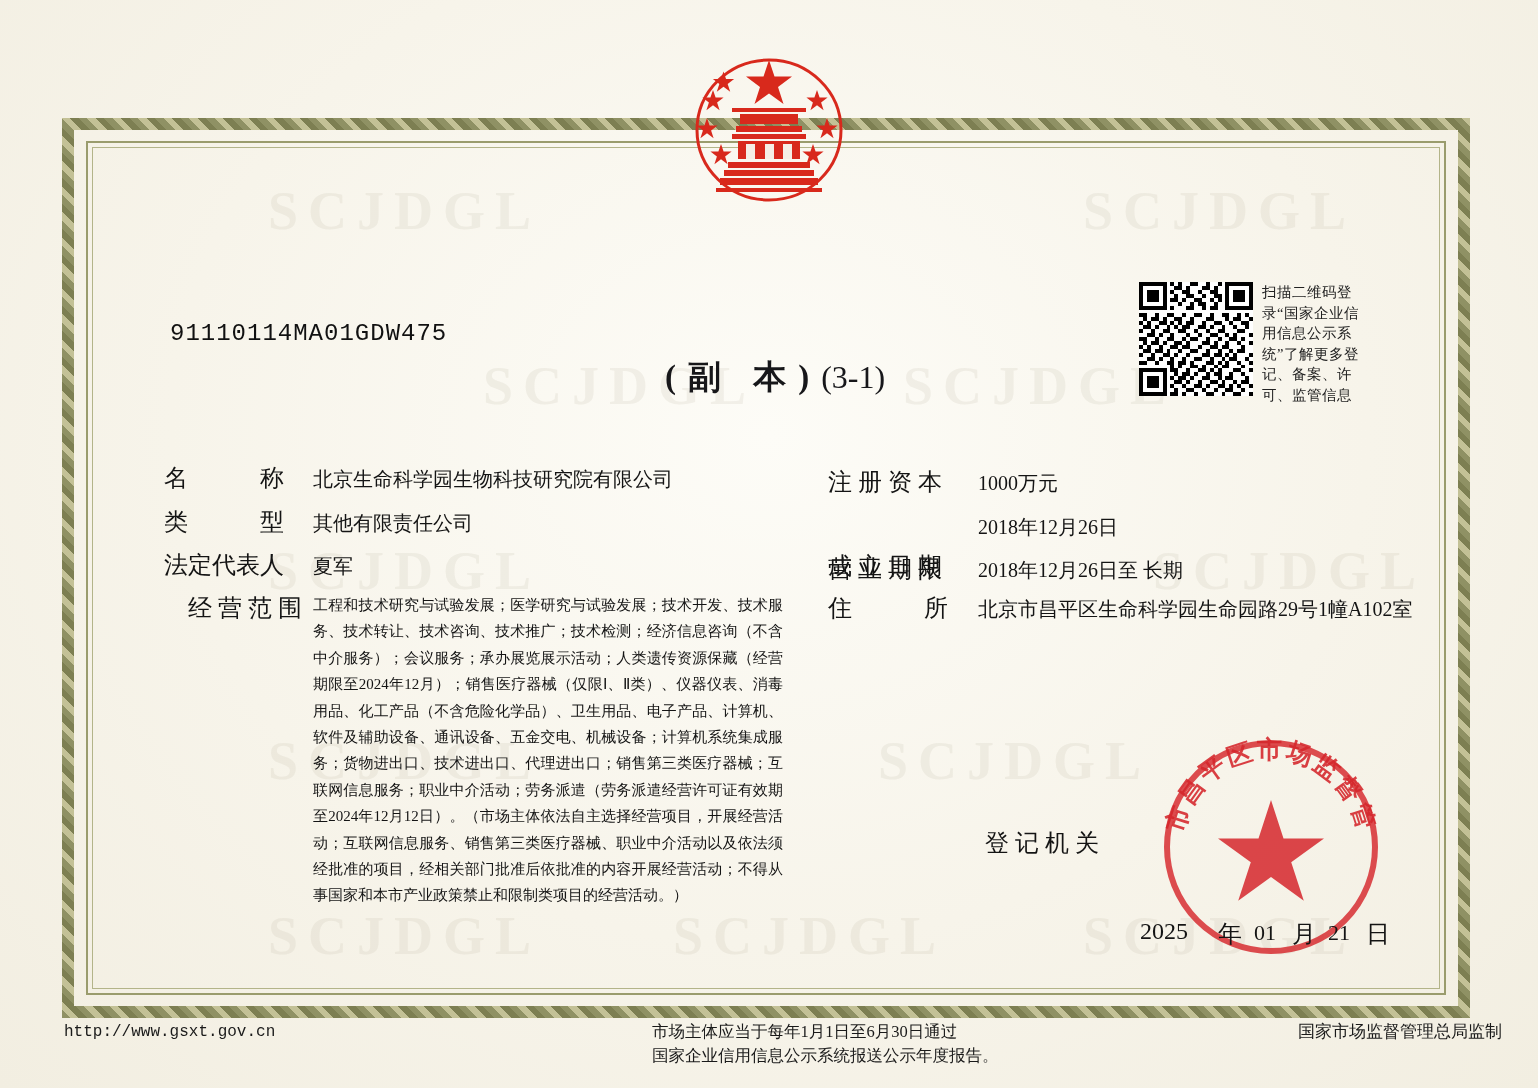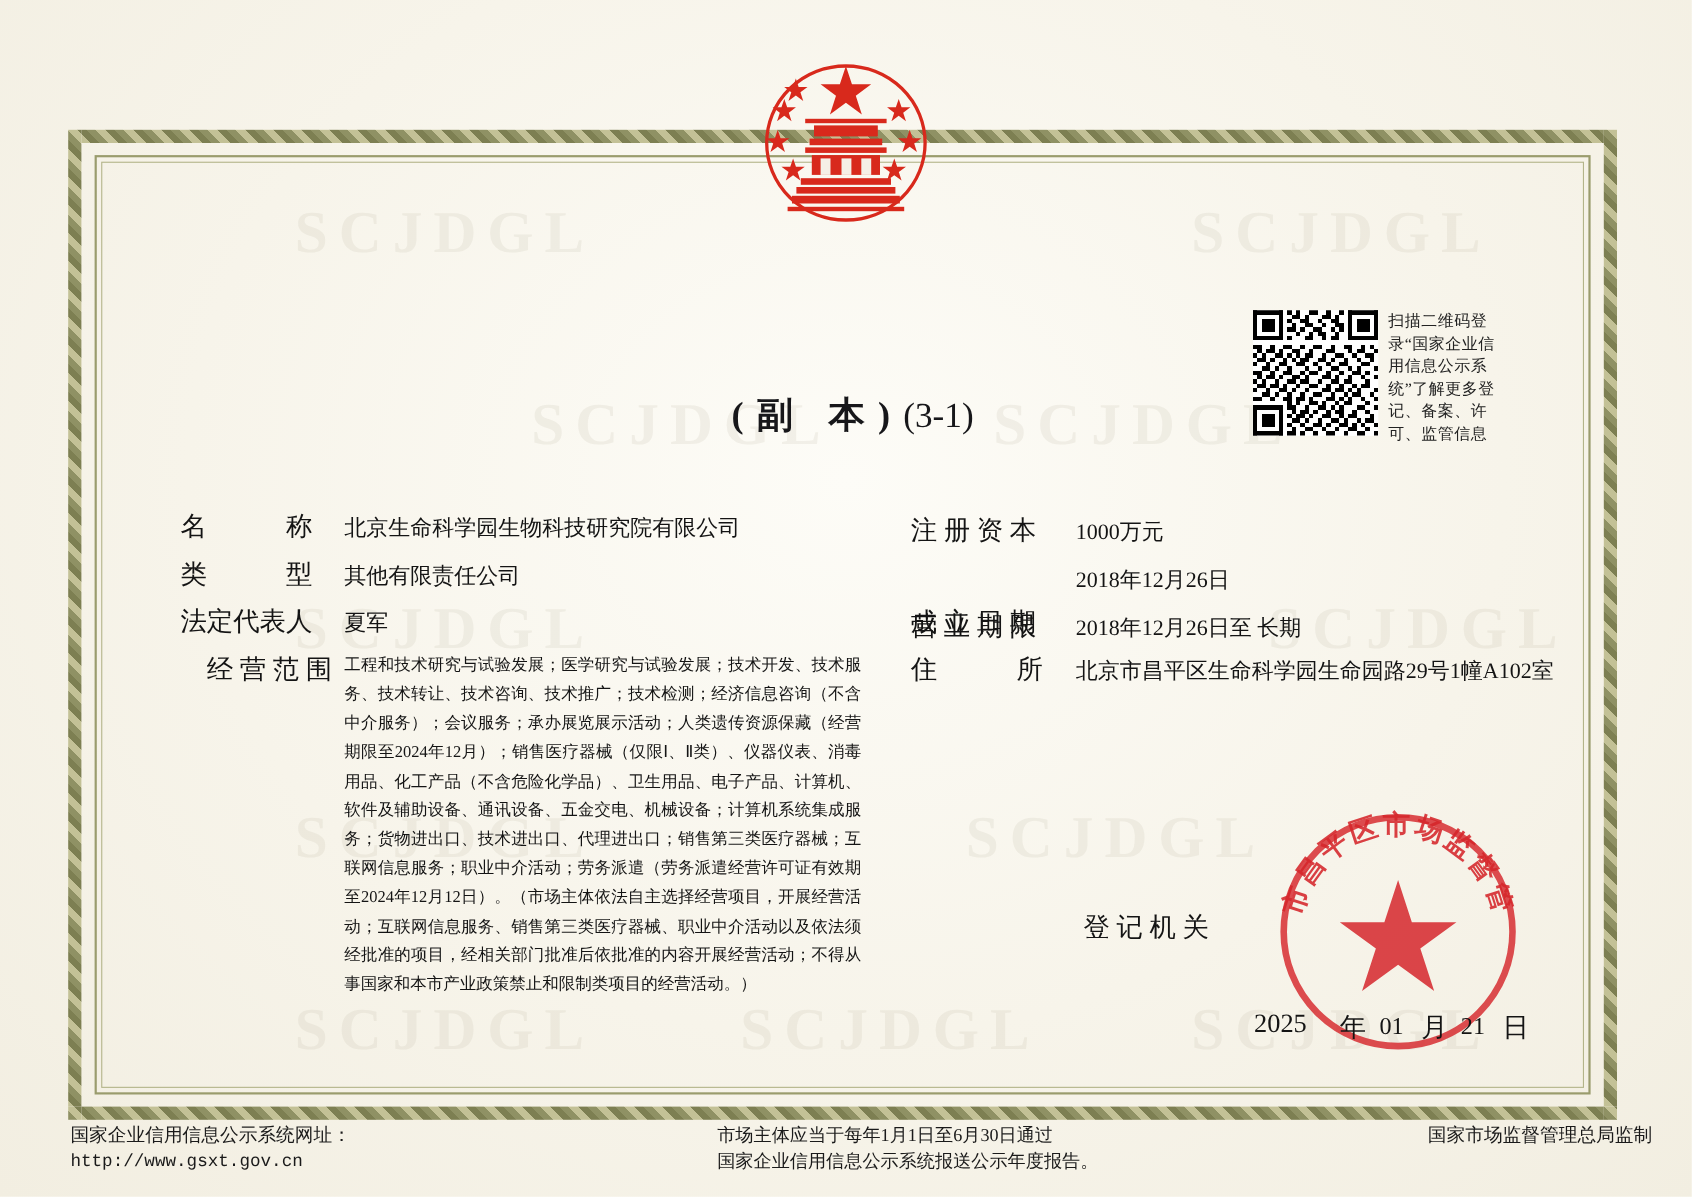--- a/index.html
+++ b/index.html
@@ -195,20 +195,21 @@
         <rect x="54" y="76" width="58" height="10"></rect>
         <rect x="30" y="150" width="106" height="4"></rect>
       </g>
     </svg>
   </div>
 
   <div class="subtitle">
     <span class="fu">(副 本)</span><span class="num">(3-1)</span>
   </div>
 
+  <div class="credit-value">91110114MA01GDW475</div>
 
   <div class="qr">
     <svg width="114" height="114" viewBox="0 0 29 29" shape-rendering="crispEdges">
       <rect width="29" height="29" fill="#fff"></rect>
       <g fill="#000">
         <rect x="0" y="0" width="7" height="1"></rect>
           <rect x="0" y="6" width="7" height="1"></rect>
         <rect x="0" y="0" width="1" height="7"></rect>
           <rect x="6" y="0" width="1" height="7"></rect>
         <rect x="2" y="2" width="3" height="3"></rect>
@@ -481,21 +482,20 @@
     <span style="left:0px;top:0px;">2025</span>
     <span style="left:78px;top:0px;">年</span>
     <span style="left:114px;top:2px;font-size:22px;">01</span>
     <span style="left:152px;top:0px;">月</span>
     <span style="left:188px;top:2px;font-size:22px;">21</span>
     <span style="left:226px;top:0px;">日</span>
   </div>
 
   <div class="footer">
     <div class="f-left">
-      <div>国家企业信用信息公示系统网址：</div>
       <div class="url">http://www.gsxt.gov.cn</div>
     </div>
     <div class="f-mid">
       <div>市场主体应当于每年1月1日至6月30日通过</div>
       <div>国家企业信用信息公示系统报送公示年度报告。</div>
     </div>
     <div class="f-right">国家市场监督管理总局监制</div>
   </div>
 
 </div>

